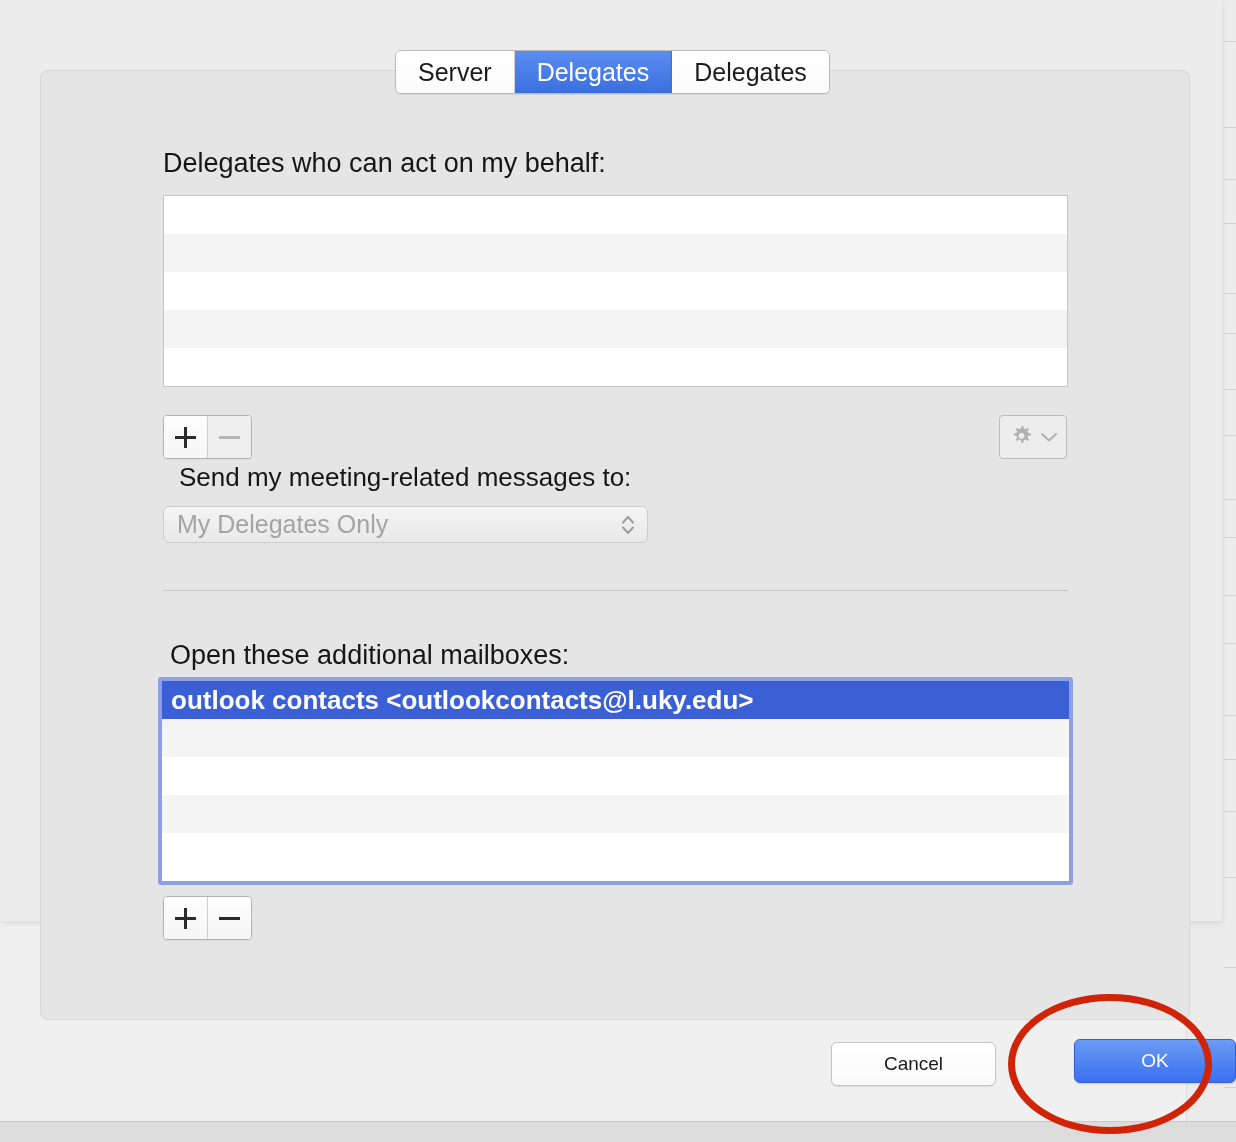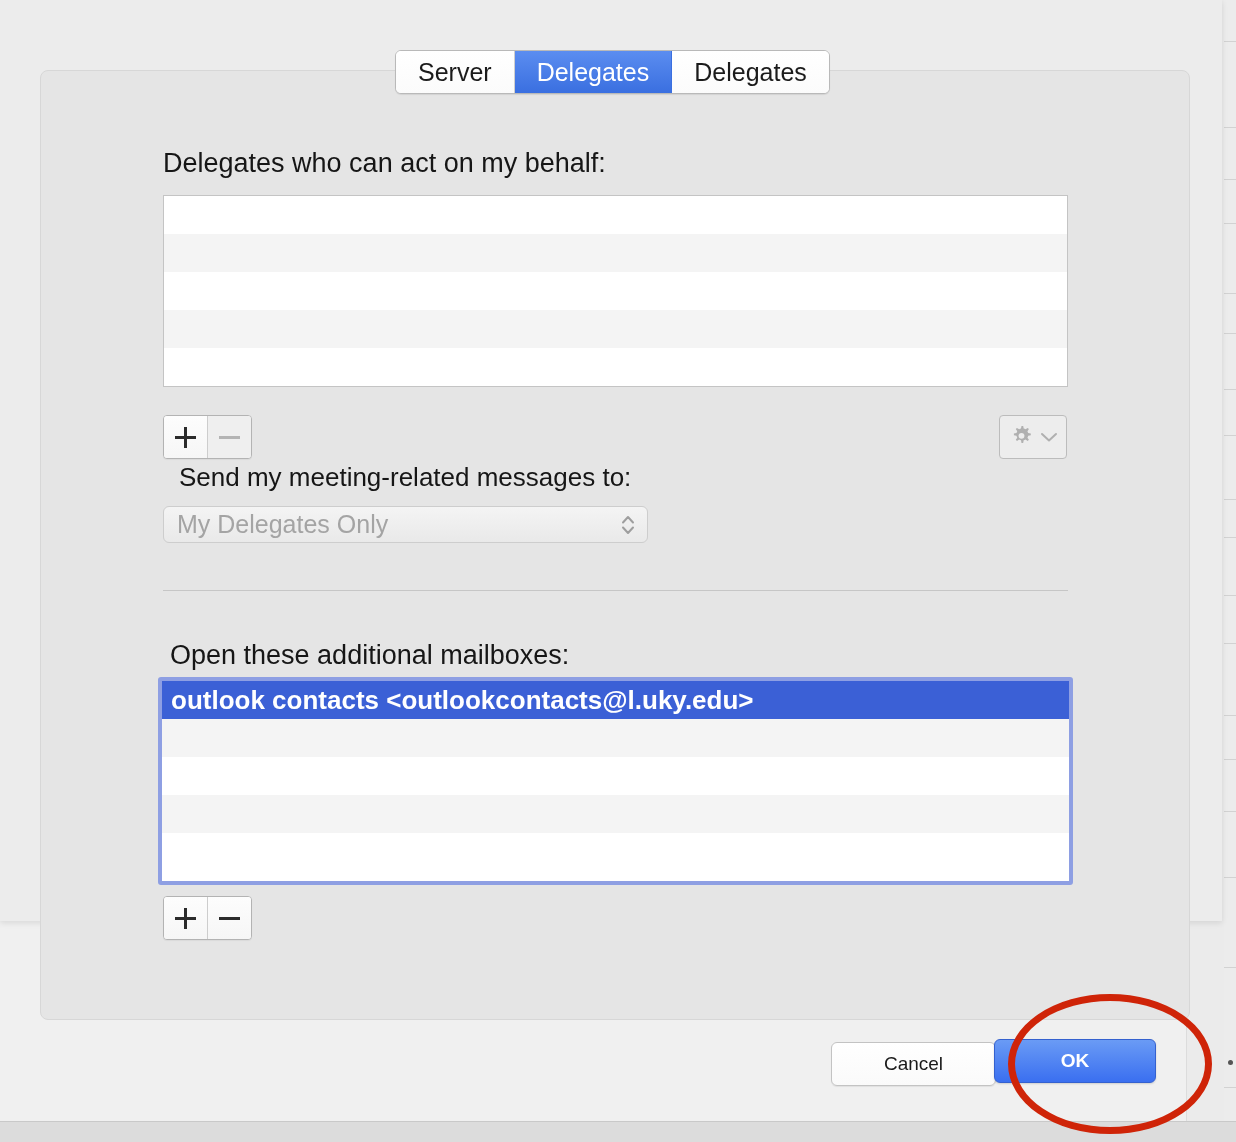--- a/index.html
+++ b/index.html
@@ -292,28 +292,27 @@
   #cancel-button {
     left: 831px;
     top: 1042px;
     width: 165px;
     background: linear-gradient(#ffffff, #fafafa);
     border: 1px solid #c3c3c3;
     color: #1a1a1a;
     box-shadow: 0 1px 1px rgba(0,0,0,0.07);
   }
   #ok-button {
-    left: 994px;
+    left: 1074px;
     top: 1039px;
     width: 162px;
     background: linear-gradient(#6a9bf5, #3a6ff0);
     border: 1px solid #3461cf;
     color: #ffffff;
     box-shadow: 0 1px 2px rgba(0,0,0,0.14);
-    font-weight: bold;
   }
 
   
   #annotation-ellipse {
     position: absolute;
     left: 1008px;
     top: 994px;
     width: 204px;
     height: 140px;
     border: 7px solid #cf2408;

